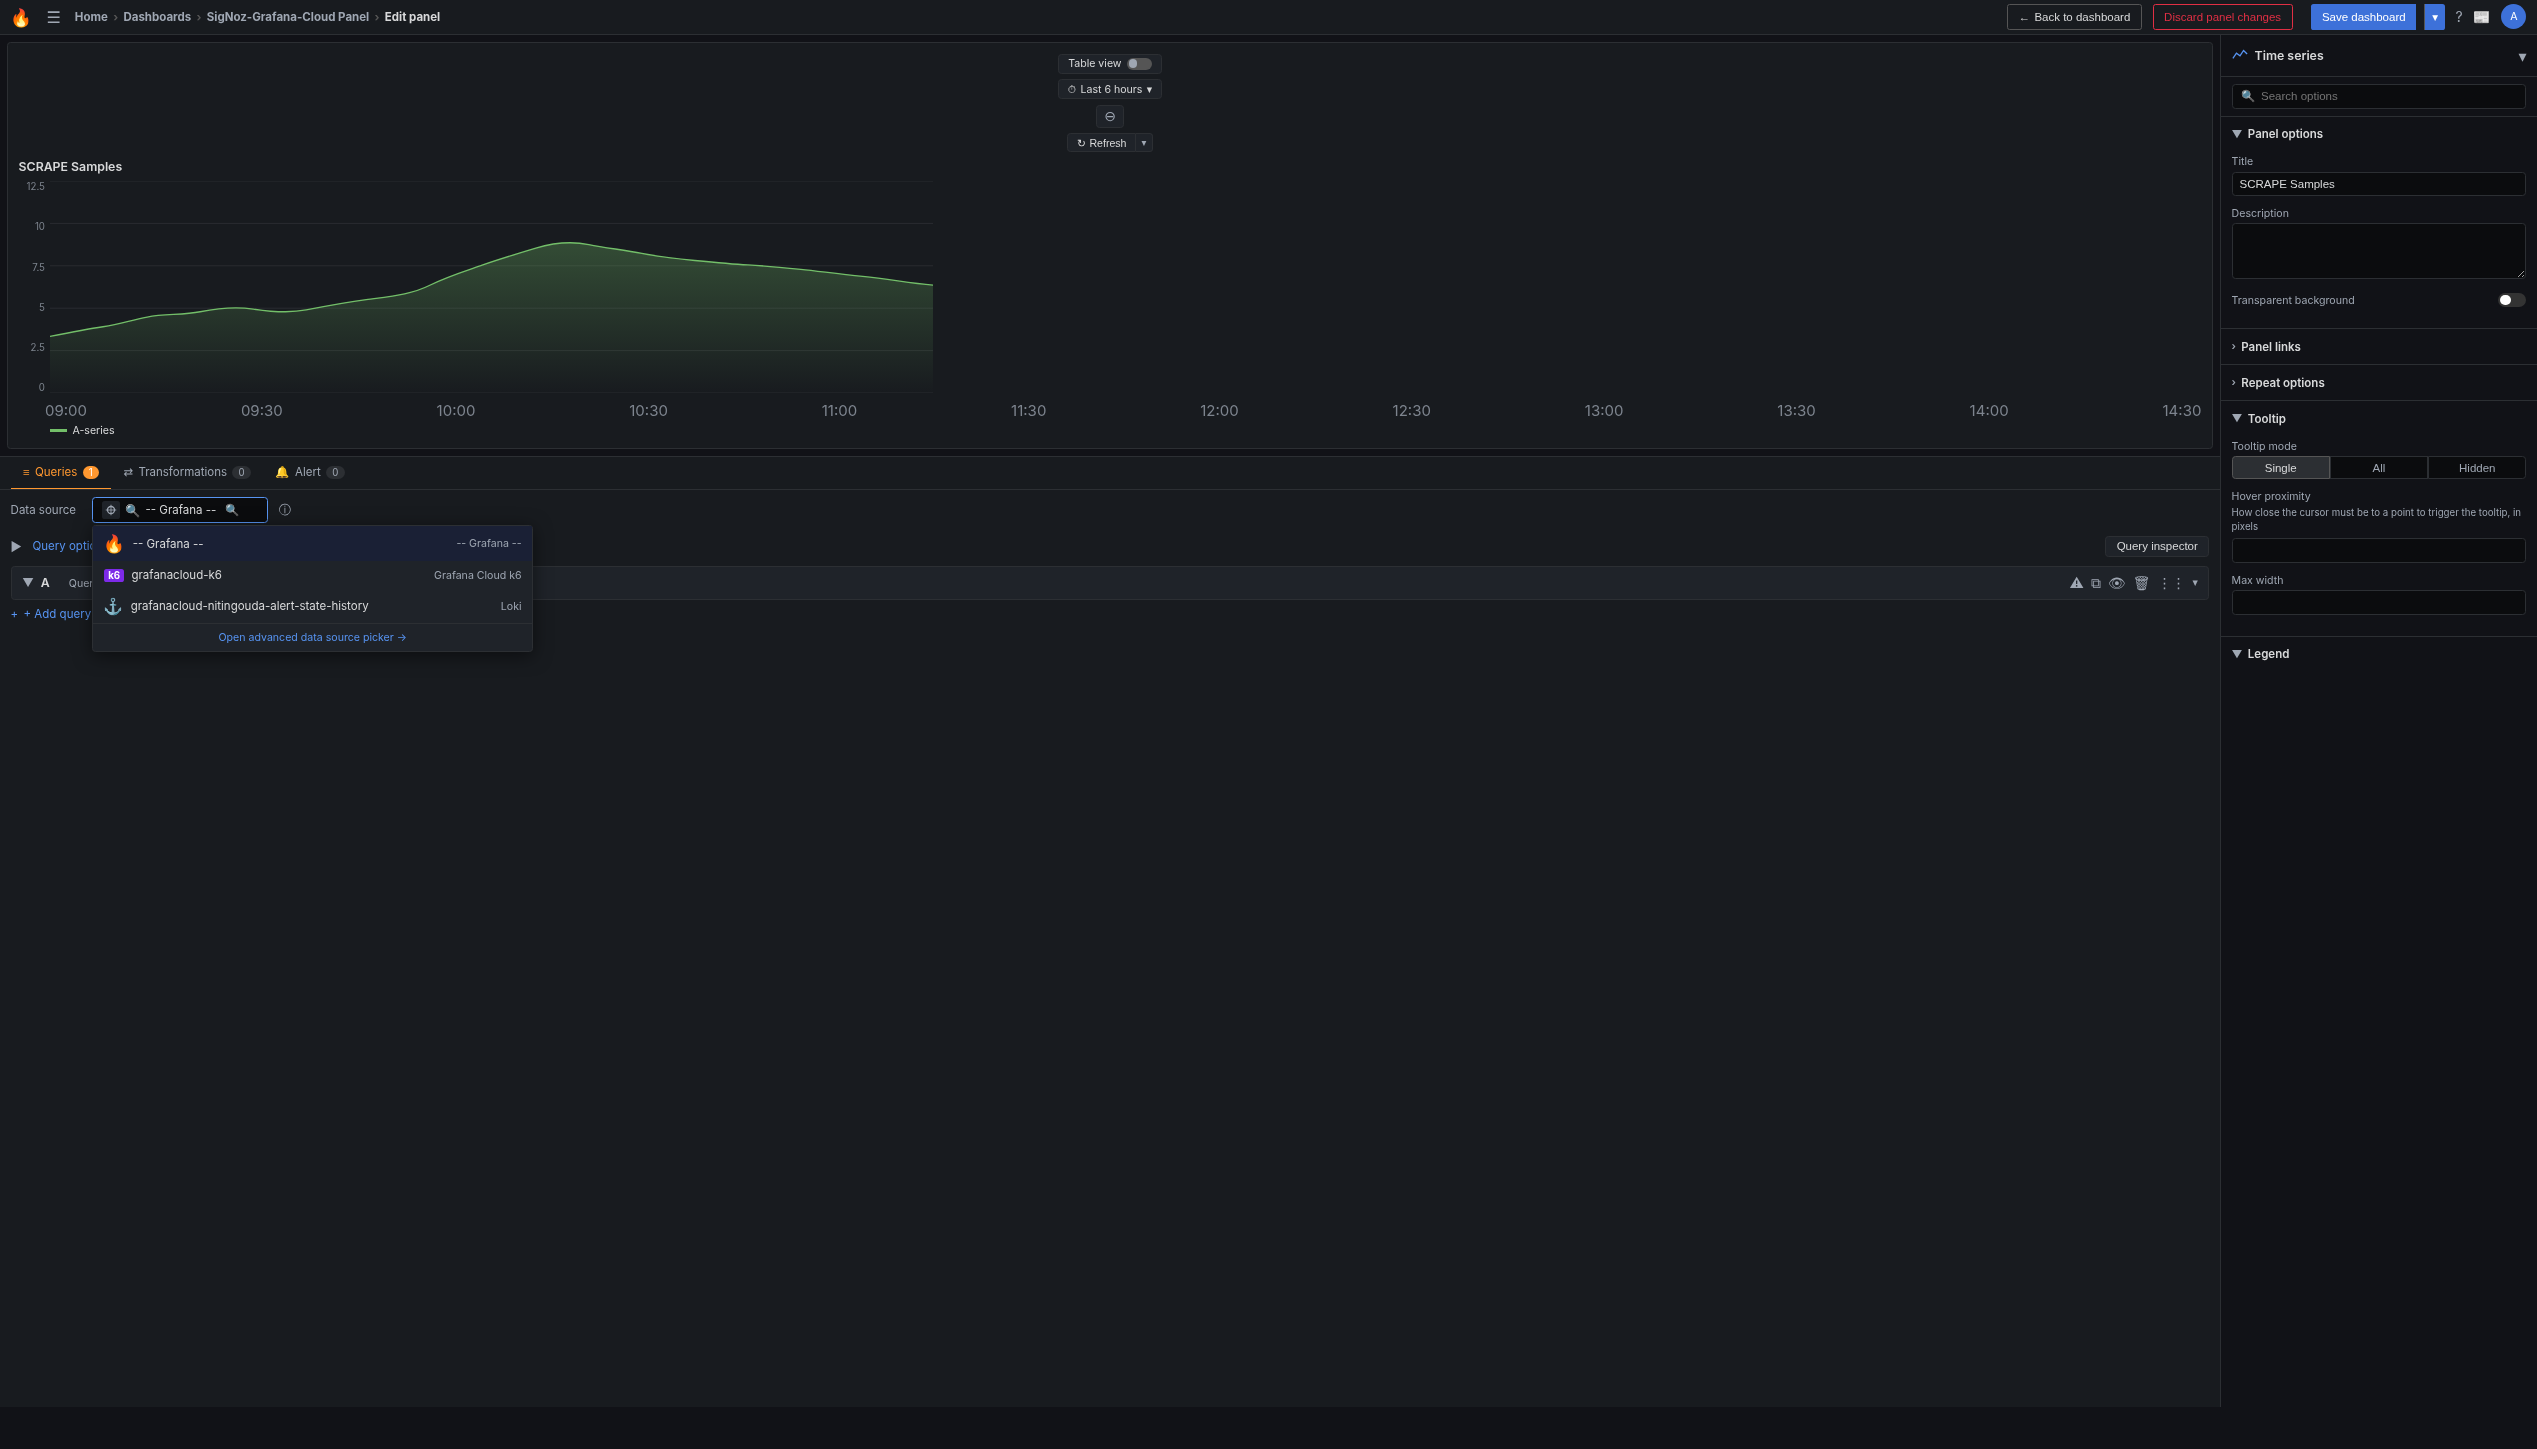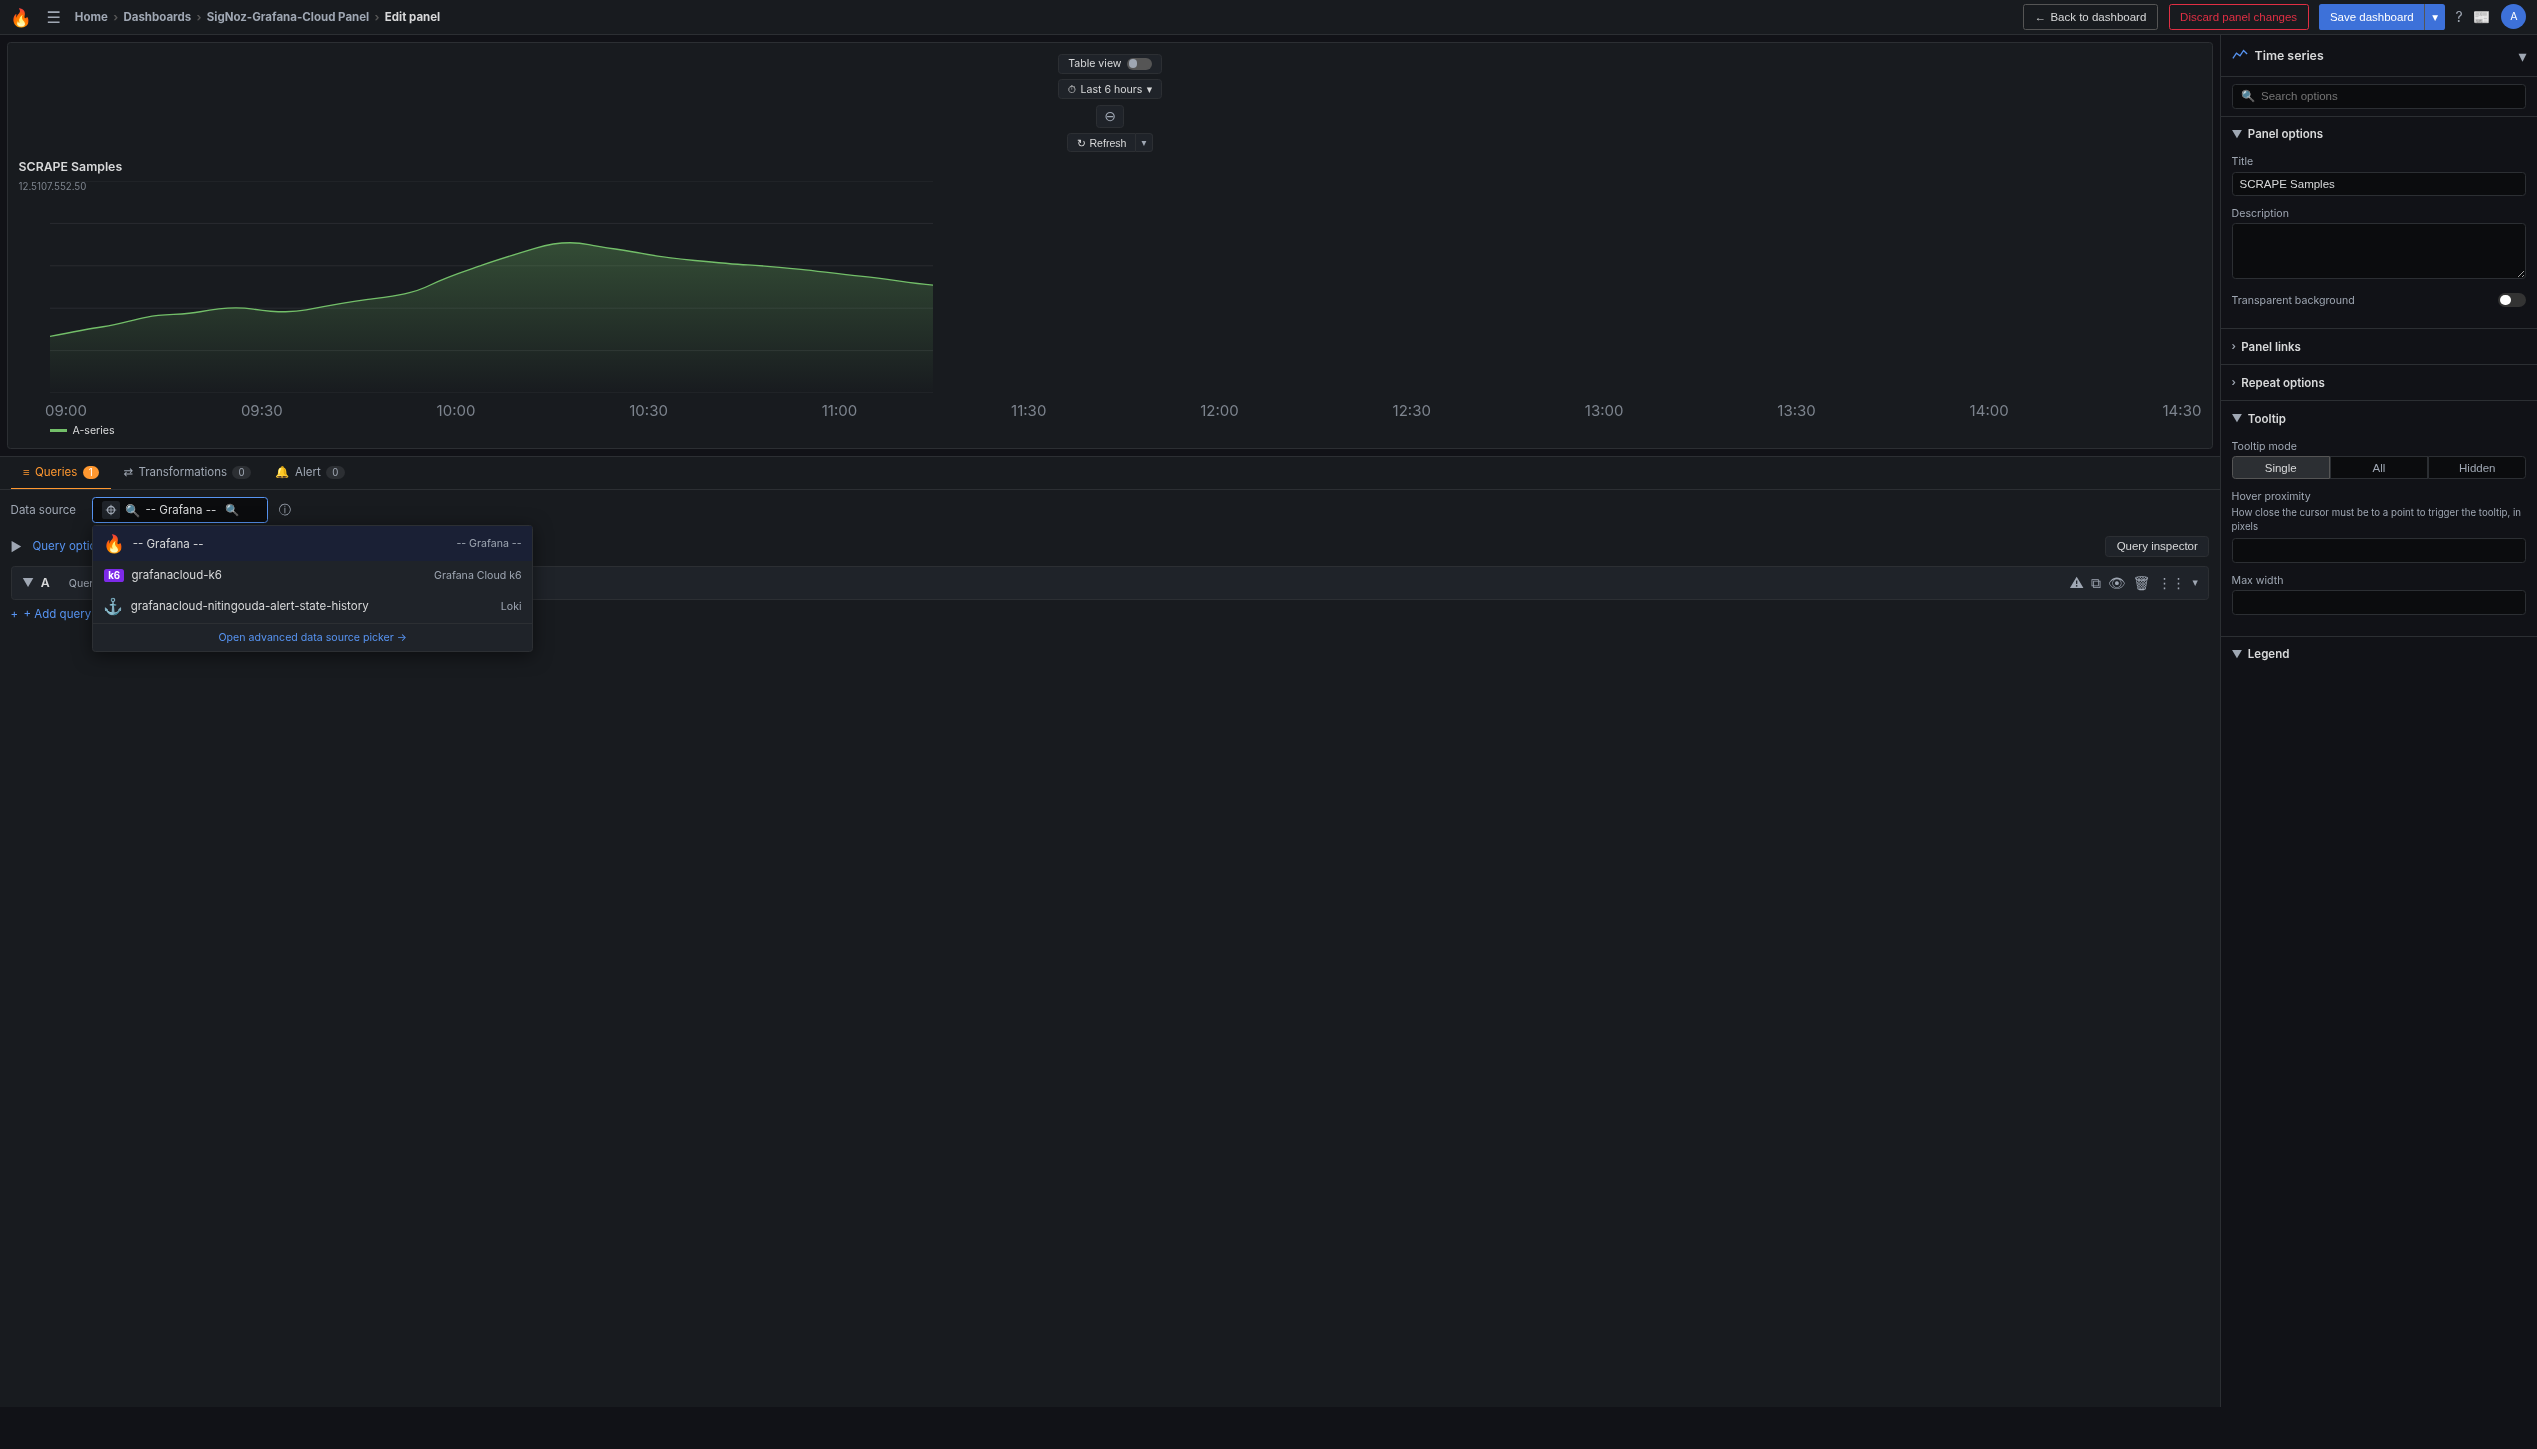--- a/index.html
+++ b/index.html
@@ -60,20 +60,21 @@
       color: #d8d9da;
     }
     .btn-danger-outline {
       background: transparent;
       border: 0.9px solid #e02f44;
       color: #e02f44;
     }
     .btn-primary {
       background: #3d71d9;
       color: #fff;
+      margin-left: 8px;
     }
     .btn-group { display: flex; gap: 0; }
     .btn-group .btn:not(:last-child) { border-right: none; border-radius: 2.6px 0 0 2.6px; }
     .btn-group .btn:last-child { border-radius: 0 2.6px 2.6px 0; border-left: 0.9px solid #555; padding: 3.5px 7px; }
 
     
     .main-layout {
       display: flex;
       height: calc(100vh - 35px - 42px);
     }
@@ -106,20 +107,21 @@
     .chart-container {
       position: relative;
       height: 256px;
     }
     .y-axis {
       position: absolute;
       left: 0;
       top: 0;
       height: 212px;
       display: flex;
+      flex-direction: column;
       justify-content: space-between;
       color: #7d848e;
       font-size: 9.7px;
       text-align: right;
       width: 26.4px;
     }
     .x-axis {
       position: absolute;
       bottom: 17.6px;
       left: 26.4px;

